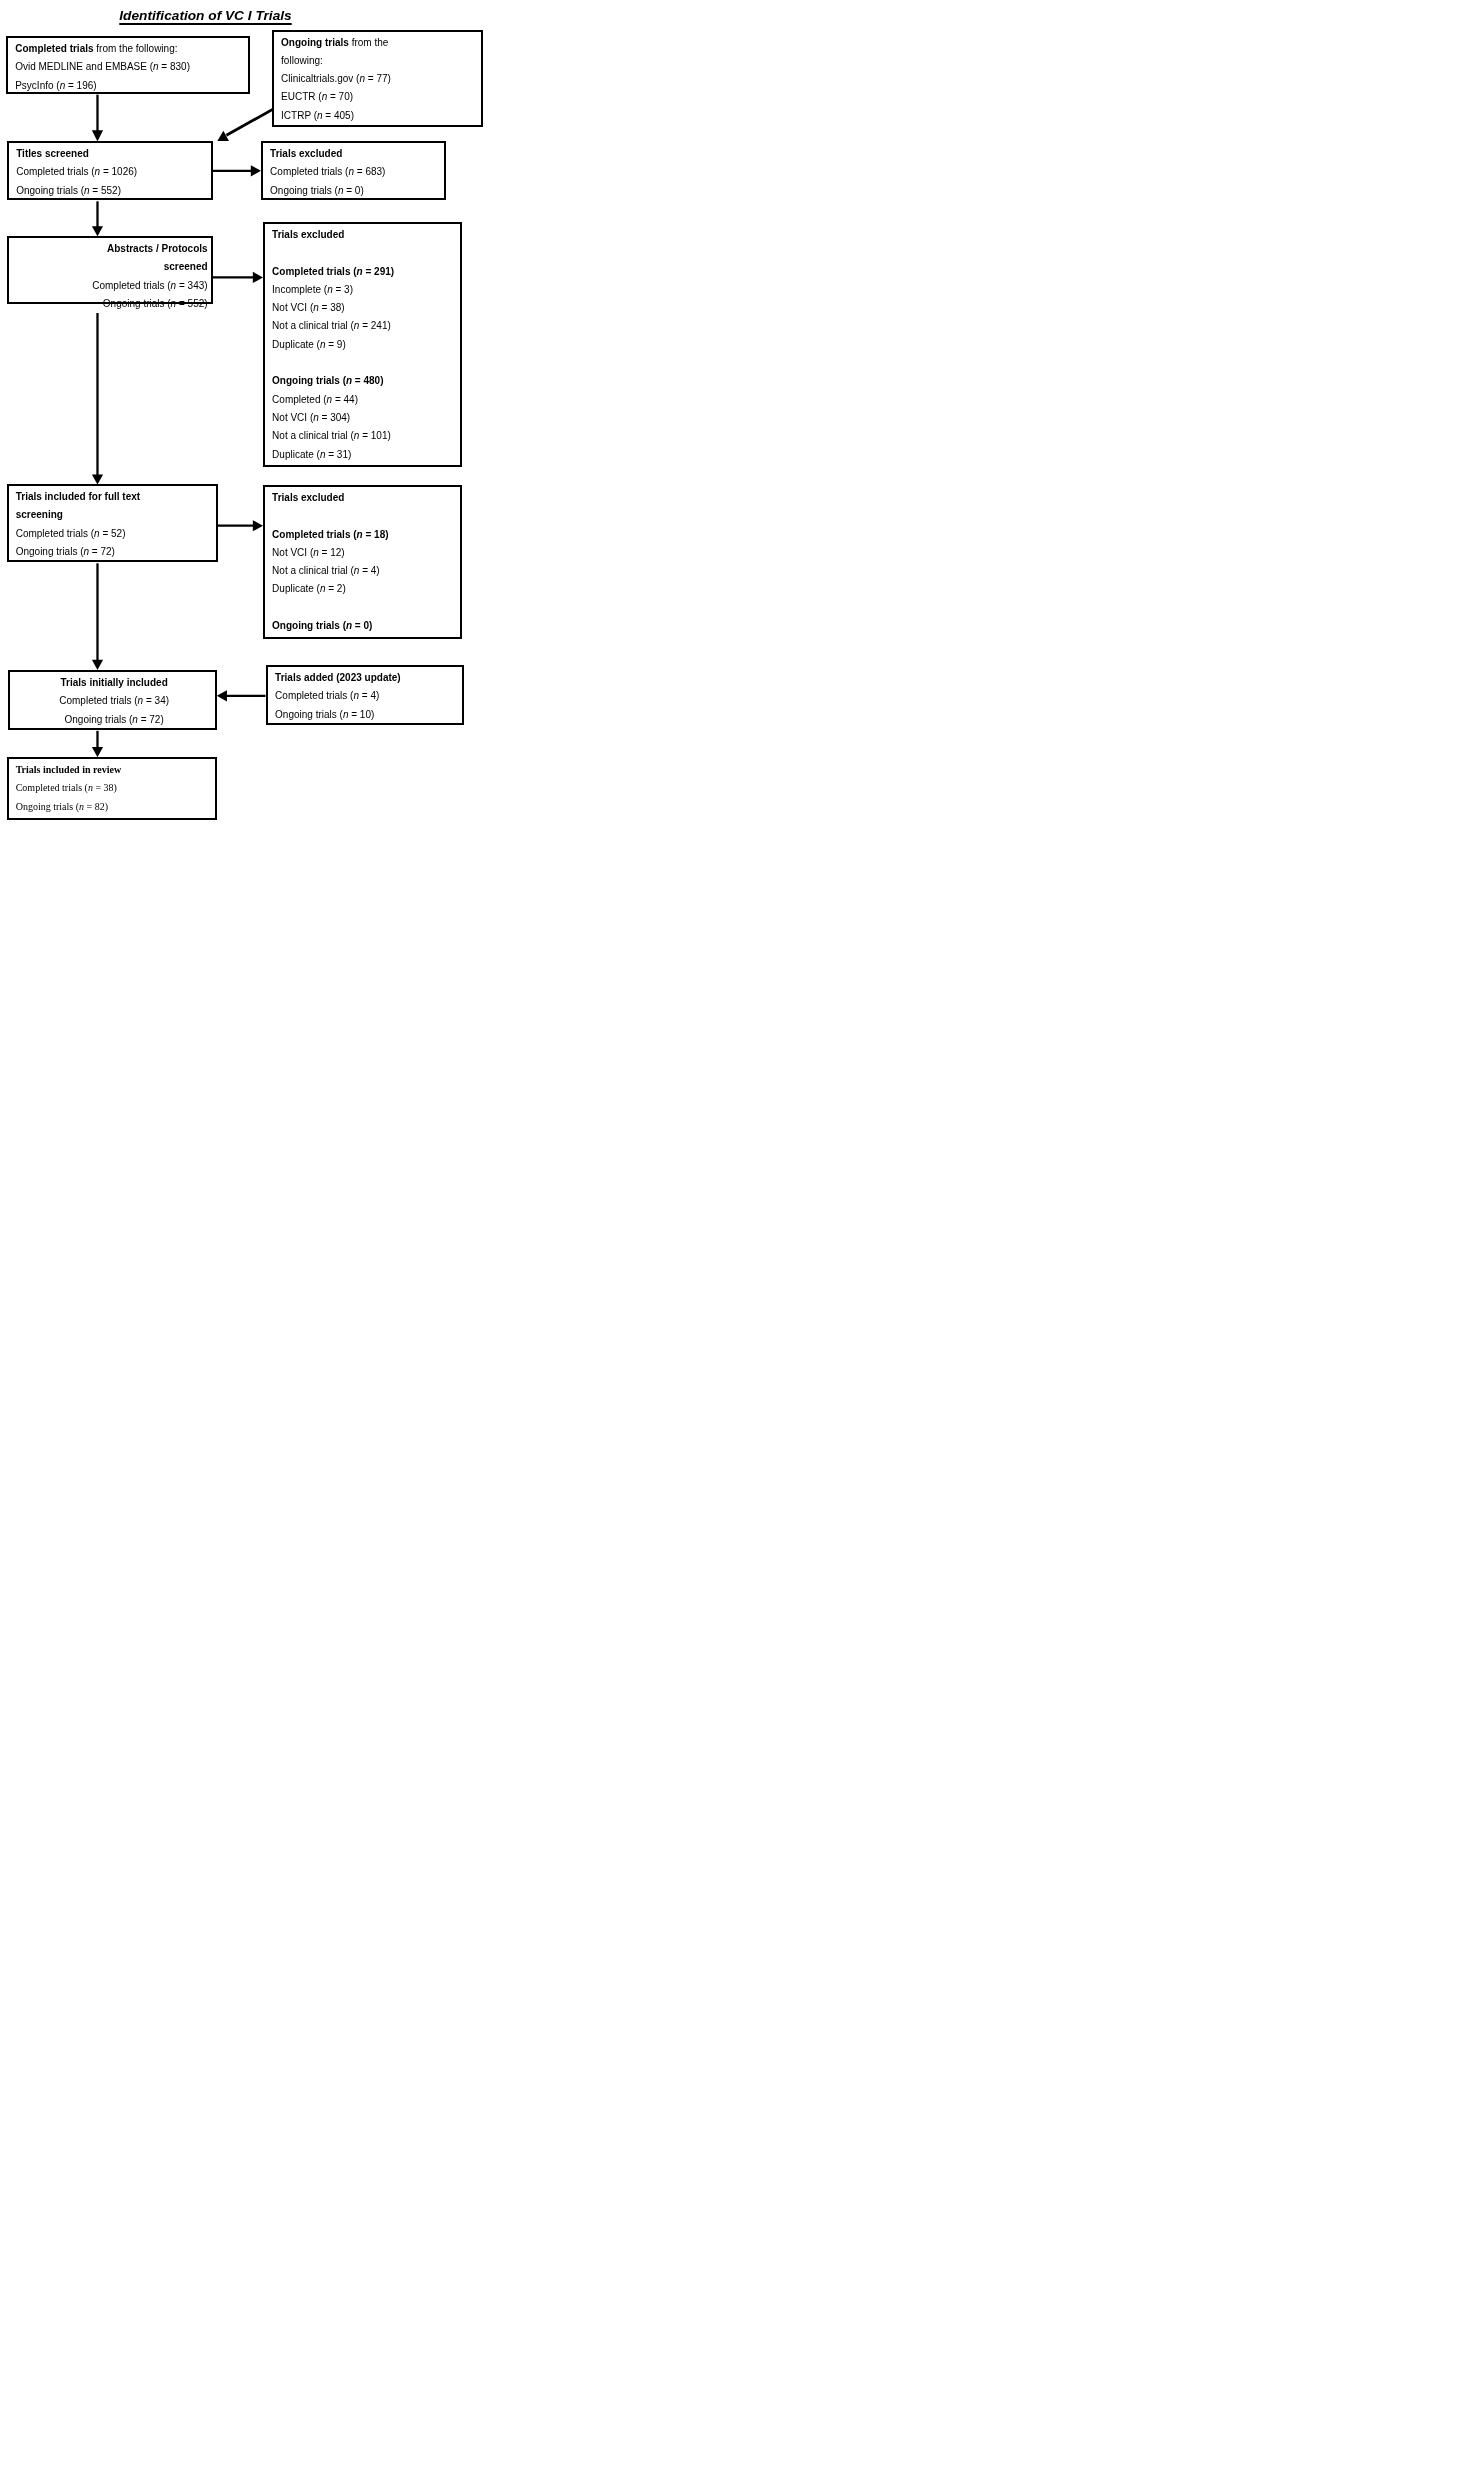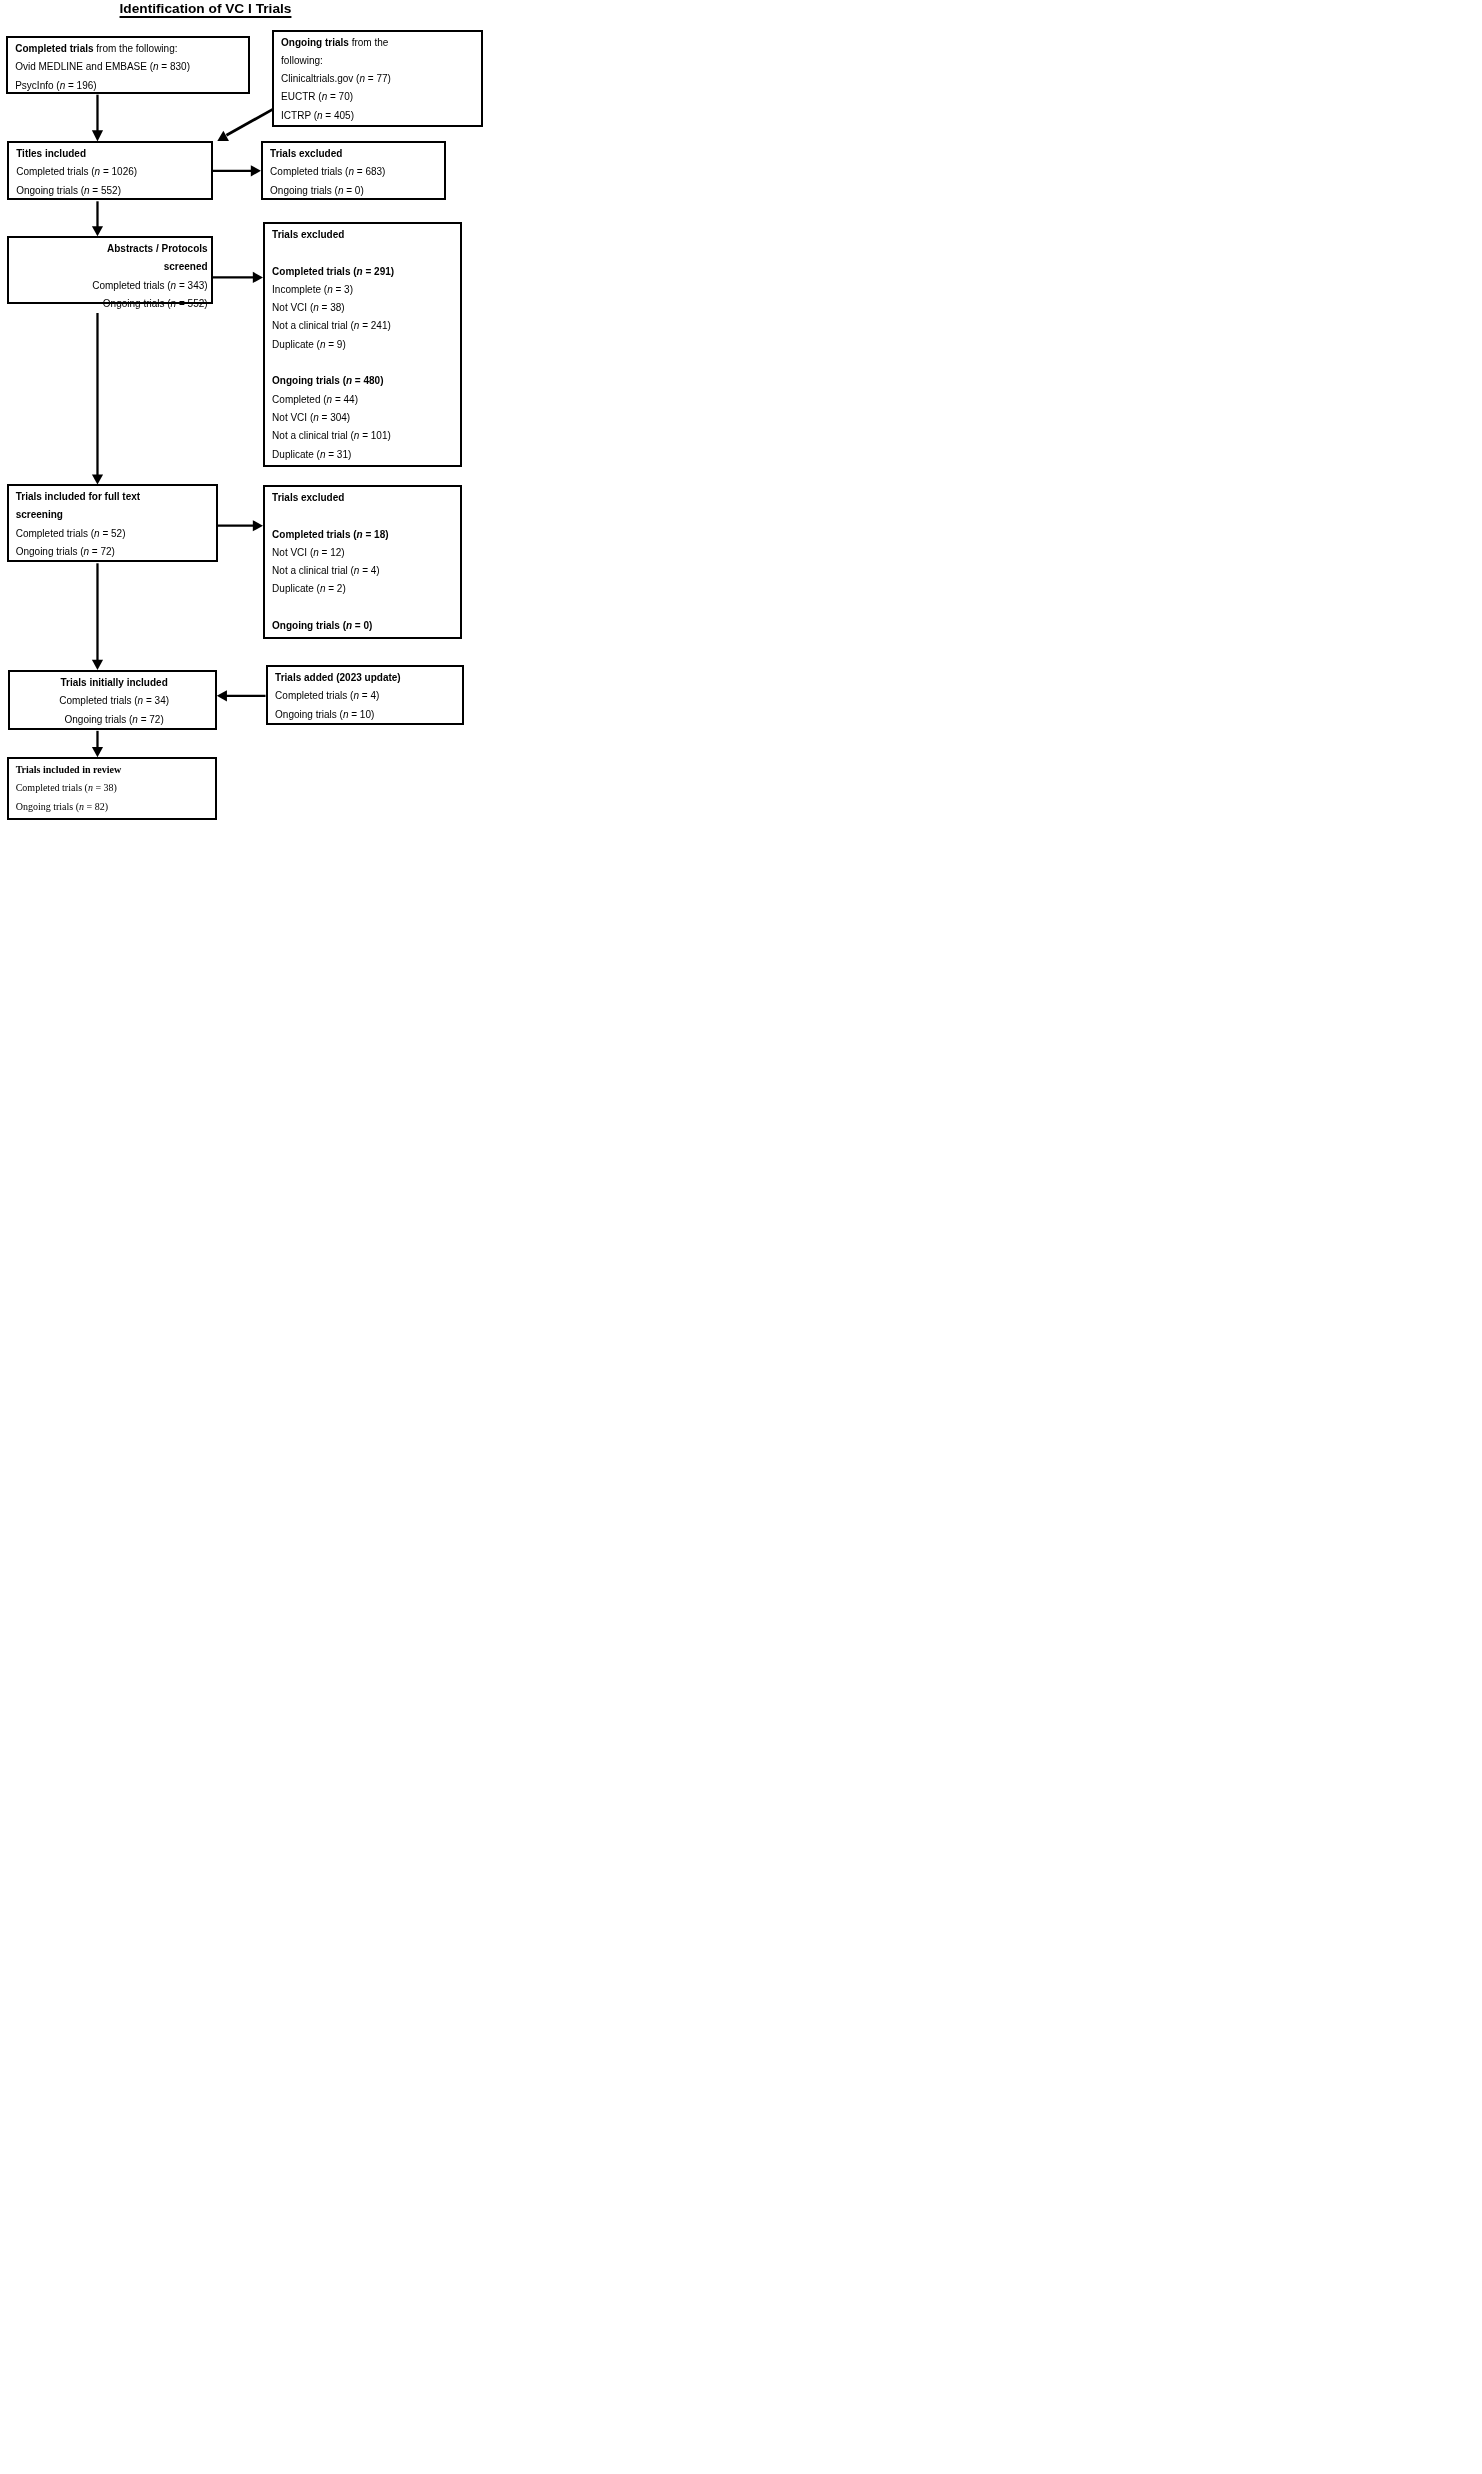--- a/index.html
+++ b/index.html
@@ -11,30 +11,31 @@
     position: relative;
     width: 494px;
     height: 825px;
     background: #ffffff;
     color: #000000;
     font-family: "Liberation Sans", sans-serif;
     overflow: hidden;
   }
   .page-title {
     position: absolute;
-    top: 1px;
+    top: 8px;
     left: 0;
     width: 411px;
     text-align: center;
     font-size: 13.7px;
     font-weight: bold;
     text-decoration: underline;
     text-decoration-thickness: 1.5px;
     text-underline-offset: 2.5px;
     z-index: 2;
+    font-style: italic;
   }
   .box {
     position: absolute;
     box-sizing: border-box;
     border: 2.3px solid #000000;
     background: #ffffff;
     padding: 2px 3px 0 7.1px;
     z-index: 1;
   }
   .line {
@@ -136,21 +137,21 @@
       <div class="line">PsycInfo (<i>n</i>&nbsp;= 196)</div>
     </div>
   <div class="box b1">
       <div class="line"><b>Ongoing trials</b> from the</div>
       <div class="line">following:</div>
       <div class="line">Clinicaltrials.gov (<i>n</i>&nbsp;= 77)</div>
       <div class="line">EUCTR (<i>n</i>&nbsp;= 70)</div>
       <div class="line">ICTRP (<i>n</i>&nbsp;= 405)</div>
     </div>
   <div class="box b2">
-      <div class="line"><b>Titles included</b></div>
+      <div class="line"><b>Titles screened</b></div>
       <div class="line">Completed trials (<i>n</i>&nbsp;= 1026)</div>
       <div class="line">Ongoing trials (<i>n</i>&nbsp;= 552)</div>
     </div>
   <div class="box b3">
       <div class="line"><b>Trials excluded</b></div>
       <div class="line">Completed trials (<i>n</i>&nbsp;= 683)</div>
       <div class="line">Ongoing trials (<i>n</i>&nbsp;= 0)</div>
     </div>
   <div class="box b4">
       <div class="line"><b>Abstracts / Protocols</b></div>

